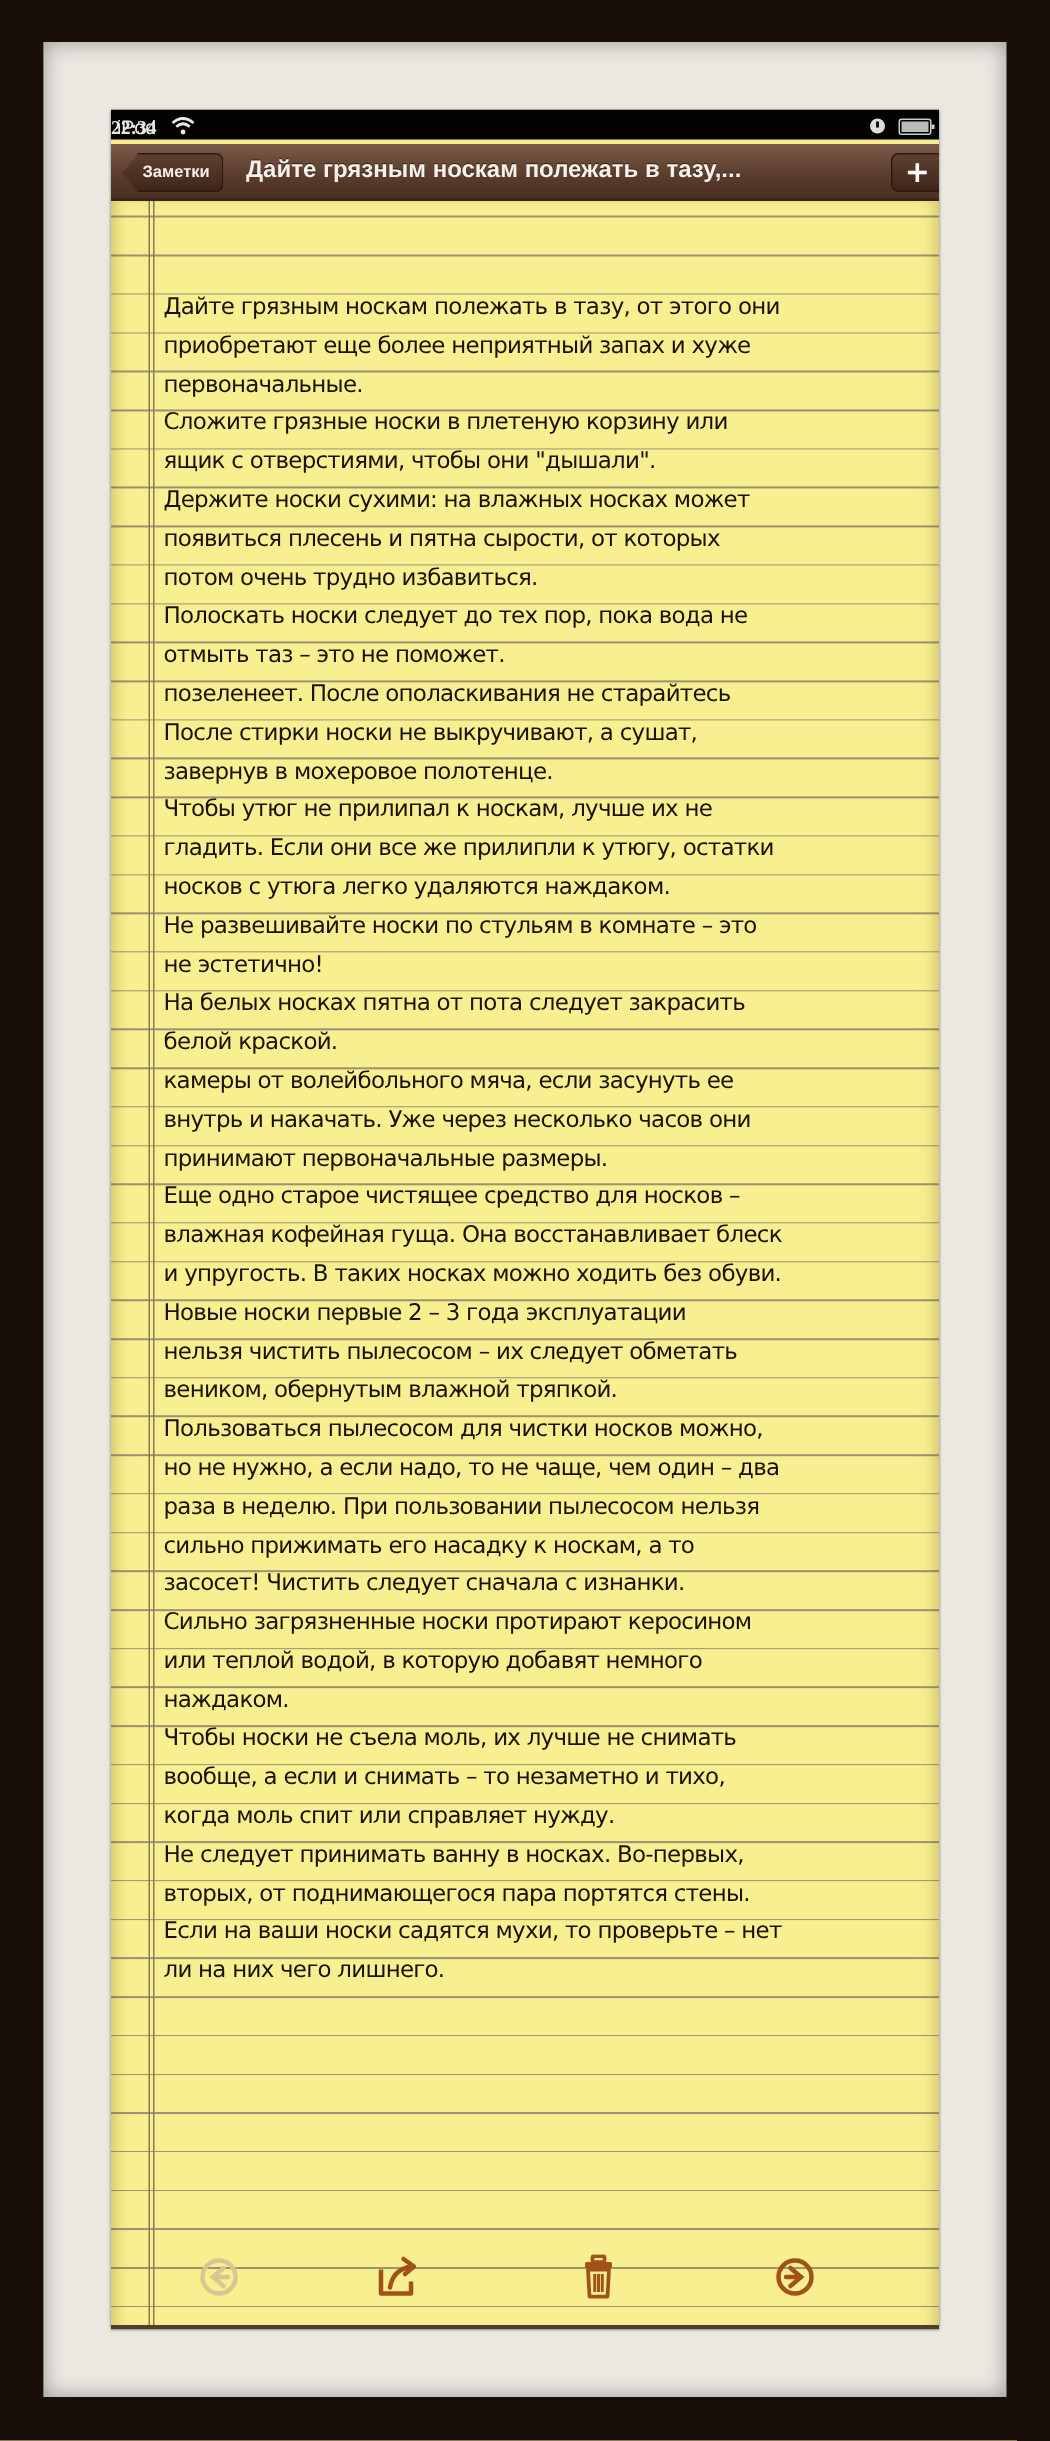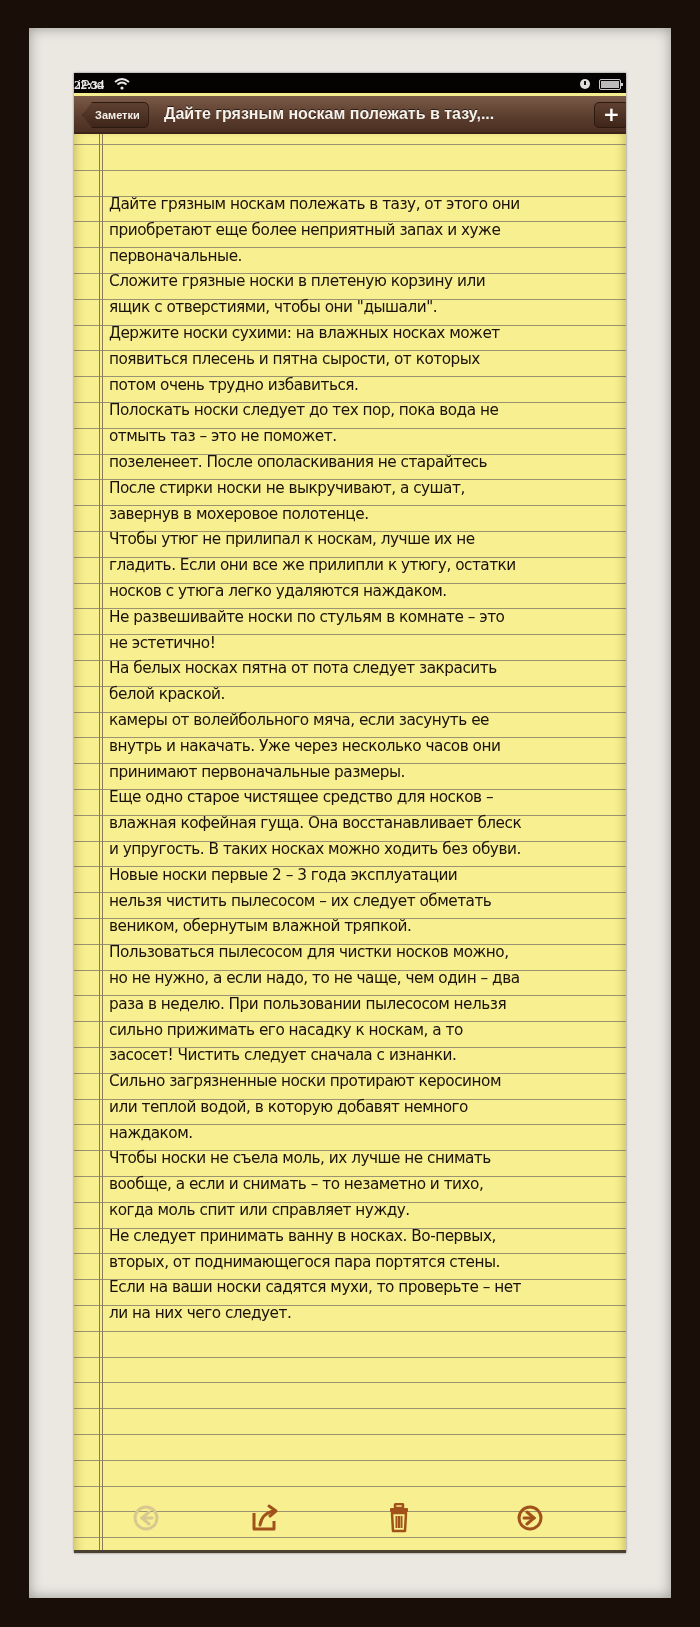--- a/index.html
+++ b/index.html
@@ -148,21 +148,21 @@
         <div class="note-line">засосет! Чистить следует сначала с изнанки.</div>
         <div class="note-line">Сильно загрязненные носки протирают керосином</div>
         <div class="note-line">или теплой водой, в которую добавят немного</div>
         <div class="note-line">наждаком.</div>
         <div class="note-line">Чтобы носки не съела моль, их лучше не снимать</div>
         <div class="note-line">вообще, а если и снимать – то незаметно и тихо,</div>
         <div class="note-line">когда моль спит или справляет нужду.</div>
         <div class="note-line">Не следует принимать ванну в носках. Во-первых,</div>
         <div class="note-line">вторых, от поднимающегося пара портятся стены.</div>
         <div class="note-line">Если на ваши носки садятся мухи, то проверьте – нет</div>
-        <div class="note-line">ли на них чего следует.</div>
+        <div class="note-line">ли на них чего лишнего.</div>
       </div>
 
     <div class="toolbar">
       <svg class="tb-icon tb-prev" viewBox="0 0 30 30">
         <circle cx="15" cy="15" r="11" fill="none" stroke="#d8c890" stroke-width="3"></circle>
         <path d="M18 9 L11 15 L18 21" fill="none" stroke="#d8c890" stroke-width="3" stroke-linecap="round"></path>
         <path d="M11 15 L21 15" stroke="#d8c890" stroke-width="3" stroke-linecap="round"></path>
       </svg>
       <svg class="tb-icon tb-share" viewBox="0 0 30 30">
         <path d="M4 10 L4 26 L24 26 L24 18" fill="none" stroke="#a0521a" stroke-width="3" stroke-linejoin="round"></path>

